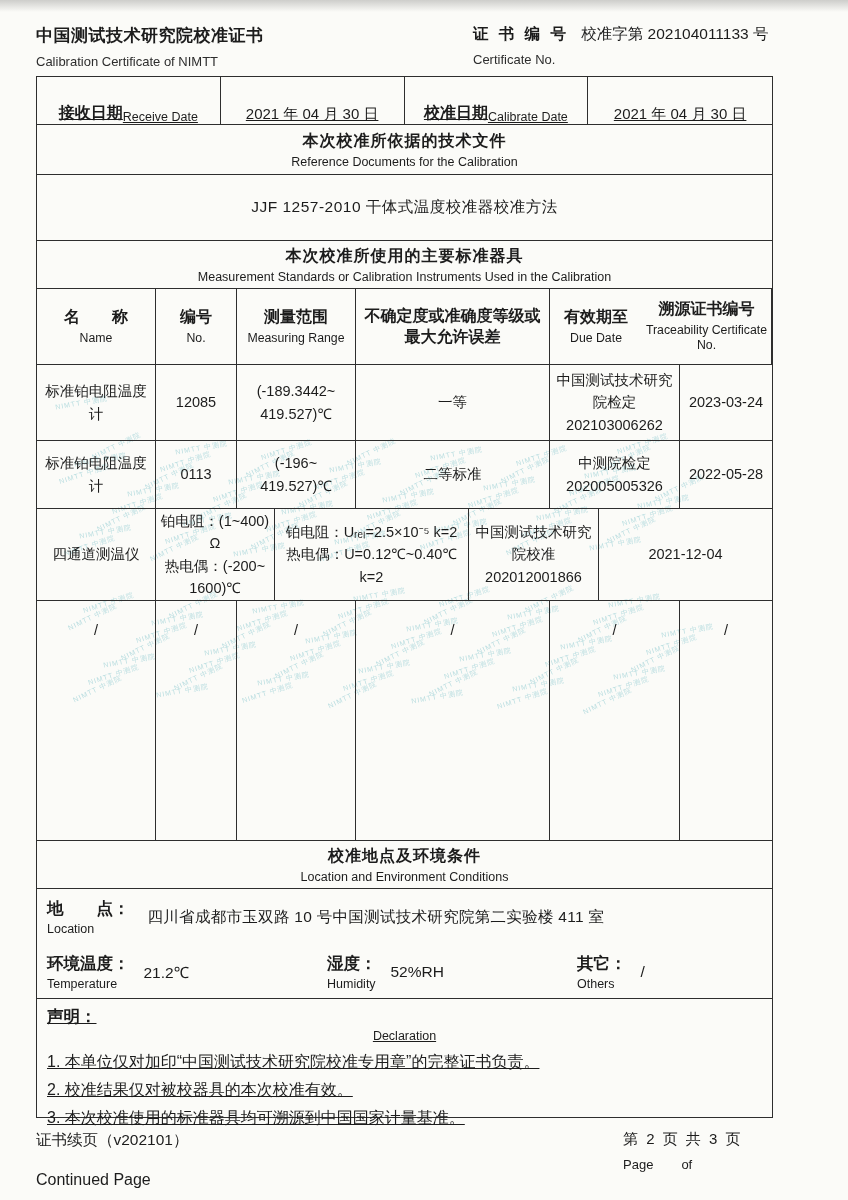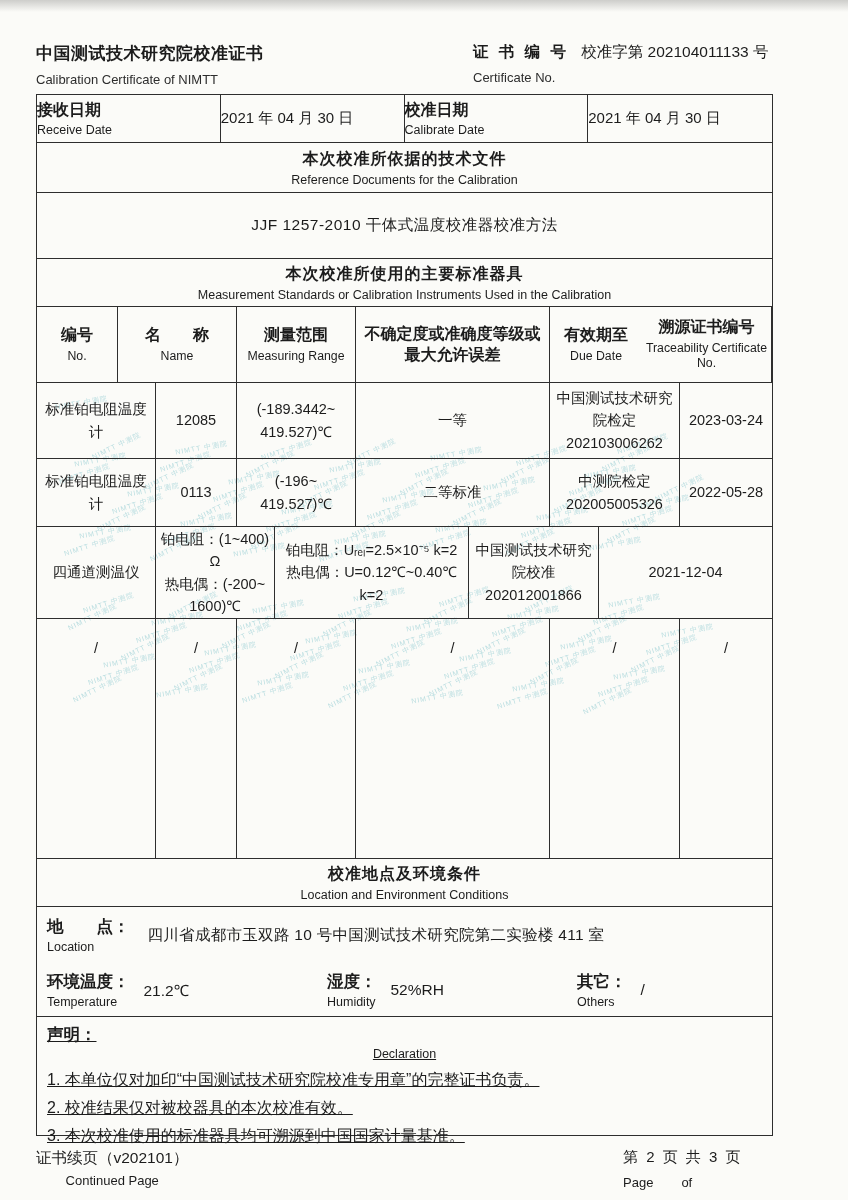--- a/index.html
+++ b/index.html
@@ -16,35 +16,35 @@
     pointer-events:none;
   }
   .watermark { position:absolute; inset:0; z-index:1; pointer-events:none; }
   .watermark span {
     position:absolute; font-size:7px; letter-spacing:1px; color:#aed8dc;
     transform: rotate(-14deg); white-space:nowrap; opacity:.85;
   }
   .content { position:absolute; left:36px; top:0; width:737px; z-index:2; }
 
   
-  .doc-header { margin-top:42px; height:50px; display:flex; justify-content:space-between; }
+  .doc-header { margin-top:24px; height:50px; display:flex; justify-content:space-between; }
   .title-cn { font-size:17px; font-weight:600; letter-spacing:.5px; }
   .title-en { font-size:13px; margin-top:7px; color:#2d2d2d; }
   .header-right { width:300px; }
   .certno-line { font-size:15.5px; white-space:nowrap; }
   .certno-label { font-weight:600; letter-spacing:3px; margin-right:8px; }
   .certno-en { font-size:13px; margin-top:7px; color:#2d2d2d; }
 
   
   .main-box { margin-top:2px; border:1.6px solid #2e2e2e; background:transparent; }
   .b-r { border-right:1.3px solid #2e2e2e; }
   .b-b { border-bottom:1.4px solid #2e2e2e; }
 
   .date-row { display:flex; height:48px; }
-  .date-row .cell { flex:0 0 25%; display:flex; flex-direction:column; align-items:flex-start; justify-content:center; }
+  .date-row .cell { flex:0 0 25%; display:flex; flex-direction:row; align-items:flex-end; justify-content:center;text-decoration:underline; }
   .date-row .cn { font-size:16px; font-weight:600; }
   .date-row .en { font-size:12.5px; margin-top:2px; }
   .date-row .value-cell { font-size:15px; justify-content:center; }
 
   .section-head { text-align:center; display:flex; flex-direction:column; justify-content:center; }
   .section-head .cn { font-size:16px; font-weight:600; letter-spacing:1px; }
   .section-head .en { font-size:12.5px; margin-top:3px; }
   .sh-ref { height:50px; }
   .sh-std { height:48px; }
   .sh-loc { height:48px; }
@@ -84,21 +84,21 @@
   .g-hum  { width:250px; }
 
   .decl-box { height:118px; padding:7px 10px 0 10px;text-decoration:underline; }
   .decl-box .cn { font-size:16.5px; font-weight:600; }
   .decl-box .en { font-size:12.5px; margin-top:1px;text-align:center; }
   .decl-items { margin-top:5px; }
   .decl-items div { font-size:16px; line-height:1.75; }
 
   footer { margin-top:12px; display:flex; justify-content:space-between; }
   .foot-left .cn { font-size:15.5px; }
-  .foot-left .en { font-size:13px; margin-top:4px;text-align:center; }
+  .foot-left .en { font-size:16px; margin-top:20px; }
   .foot-right { width:150px; }
   .foot-right .cn { font-size:15px; letter-spacing:2px; }
   .page-of { font-size:13px; margin-top:8px; display:flex; gap:28px; }
 </style>
 </head>
 <body>
 
 <div class="page">
   <div class="scan-edge"></div>
   <div class="watermark" id="watermark">
@@ -251,27 +251,27 @@
       </div>
 
       <div class="jjf-row b-b">JJF 1257-2010  干体式温度校准器校准方法</div>
 
       <div class="section-head sh-std b-b">
         <div class="cn">本次校准所使用的主要标准器具</div>
         <div class="en">Measurement Standards or Calibration Instruments Used in the Calibration</div>
       </div>
 
       <div class="std-row std-header b-b">
+        <div class="std-cell c1 b-r">
+          <div class="cn">名　　称</div>
+          <div class="en">Name</div>
+        </div>
         <div class="std-cell c2 b-r">
           <div class="cn">编号</div>
           <div class="en">No.</div>
-        </div>
-        <div class="std-cell c1 b-r">
-          <div class="cn">名　　称</div>
-          <div class="en">Name</div>
         </div>
         <div class="std-cell c3 b-r">
           <div class="cn">测量范围</div>
           <div class="en">Measuring Range</div>
         </div>
         <div class="std-cell c4 b-r">
           <div class="cn">不确定度或准确度等级或
 最大允许误差</div>
         </div>
         <div class="std-cell c6">

